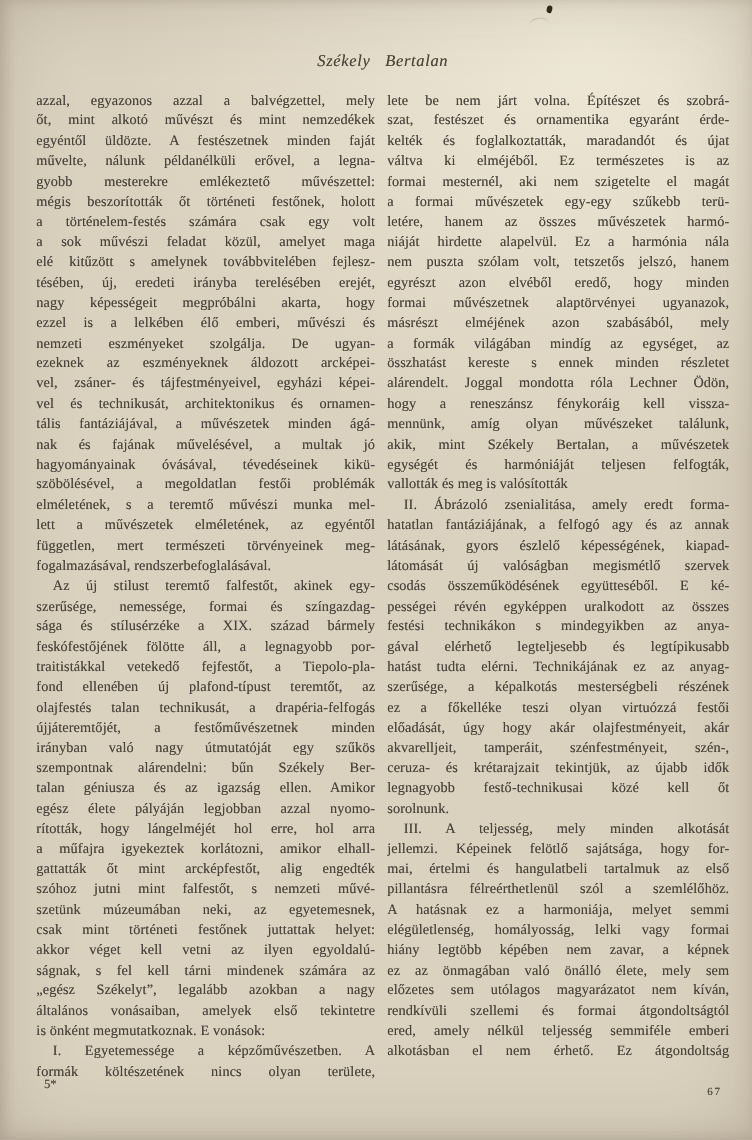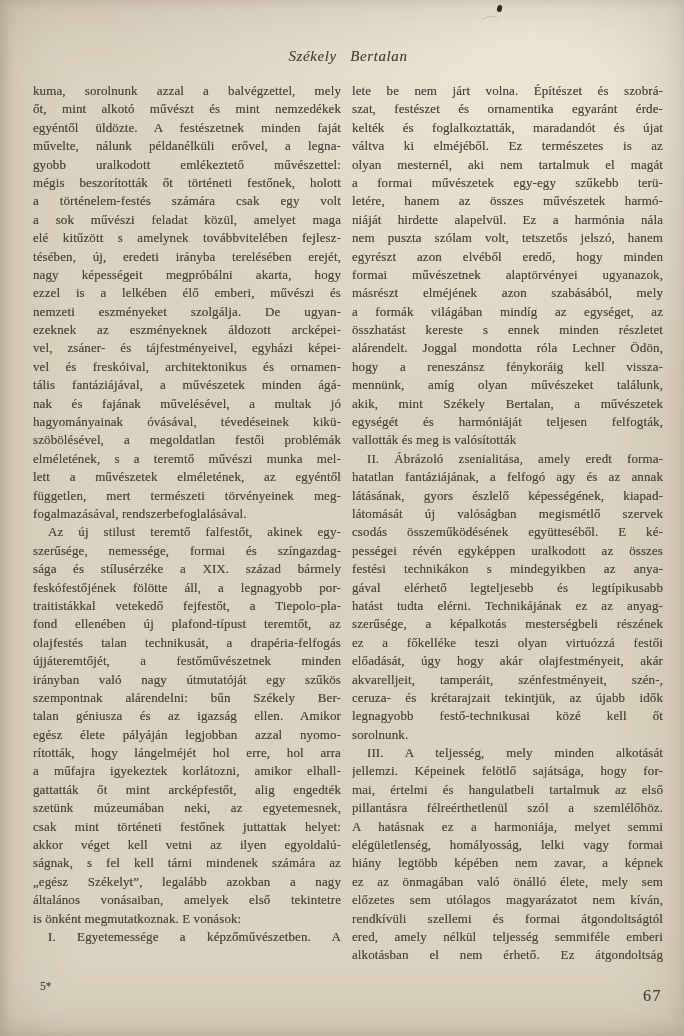--- a/index.html
+++ b/index.html
@@ -46,21 +46,21 @@
   .line.indent { padding-left: 15px; }
   .sig-mark {
     position: absolute;
     left: 40px; top: 980px;
     font-size: 11.5px;
     text-shadow: 0 0 0.5px rgba(72,66,58,0.5);
   }
   .page-num {
     position: absolute;
     left: 643px; top: 987px;
-    font-size: 16px;
+    font-size: 10px;
     letter-spacing: 1.5px;
     text-shadow: 0 0 0.5px rgba(72,66,58,0.5);
   }
   .speck {
     position: absolute;
     left: 497px; top: 5px;
     width: 5px; height: 7px;
     background: #32281c;
     border-radius: 55% 40% 45% 55%;
     transform: rotate(12deg);
@@ -81,36 +81,36 @@
 <div class="scan">
 
   <div class="speck"></div>
   <div class="pencil-mark"></div>
 
   <div class="running-head">
     <span>Székely Bertalan</span>
   </div>
 
   <div class="col col-left">
-      <div class="line">kuma, sorolnunk azzal a balvégzettel, mely</div>
+      <div class="line">azzal, egyazonos azzal a balvégzettel, mely</div>
       <div class="line">őt, mint alkotó művészt és mint nemzedékek</div>
       <div class="line">egyéntől üldözte. A festészetnek minden faját</div>
       <div class="line">művelte, nálunk példanélküli erővel, a legna-</div>
-      <div class="line">gyobb uralkodott emlékeztető művészettel:</div>
+      <div class="line">gyobb mesterekre emlékeztető művészettel:</div>
       <div class="line">mégis beszorították őt történeti festőnek, holott</div>
       <div class="line">a történelem-festés számára csak egy volt</div>
       <div class="line">a sok művészi feladat közül, amelyet maga</div>
       <div class="line">elé kitűzött s amelynek továbbvitelében fejlesz-</div>
       <div class="line">tésében, új, eredeti irányba terelésében erejét,</div>
       <div class="line">nagy képességeit megpróbálni akarta, hogy</div>
       <div class="line">ezzel is a lelkében élő emberi, művészi és</div>
       <div class="line">nemzeti eszményeket szolgálja. De ugyan-</div>
       <div class="line">ezeknek az eszményeknek áldozott arcképei-</div>
       <div class="line">vel, zsáner- és tájfestményeivel, egyházi képei-</div>
-      <div class="line">vel és freskóival, architektonikus és ornamen-</div>
+      <div class="line">vel és technikusát, architektonikus és ornamen-</div>
       <div class="line">tális fantáziájával, a művészetek minden ágá-</div>
       <div class="line">nak és fajának művelésével, a multak jó</div>
       <div class="line">hagyományainak óvásával, tévedéseinek kikü-</div>
       <div class="line">szöbölésével, a megoldatlan festői problémák</div>
       <div class="line">elméletének, s a teremtő művészi munka mel-</div>
       <div class="line">lett a művészetek elméletének, az egyéntől</div>
       <div class="line">független, mert természeti törvényeinek meg-</div>
       <div class="line end">fogalmazásával, rendszerbefoglalásával.</div>
       <div class="line indent">Az új stilust teremtő falfestőt, akinek egy-</div>
       <div class="line">szerűsége, nemessége, formai és színgazdag-</div>
@@ -120,36 +120,38 @@
       <div class="line">fond ellenében új plafond-típust teremtőt, az</div>
       <div class="line">olajfestés talan technikusát, a drapéria-felfogás</div>
       <div class="line">újjáteremtőjét, a festőművészetnek minden</div>
       <div class="line">irányban való nagy útmutatóját egy szűkös</div>
       <div class="line">szempontnak alárendelni: bűn Székely Ber-</div>
       <div class="line">talan géniusza és az igazság ellen. Amikor</div>
       <div class="line">egész élete pályáján legjobban azzal nyomo-</div>
       <div class="line">rították, hogy lángelméjét hol erre, hol arra</div>
       <div class="line">a műfajra igyekeztek korlátozni, amikor elhall-</div>
       <div class="line">gattatták őt mint arcképfestőt, alig engedték</div>
+      <div class="line">szóhoz jutni mint falfestőt, s nemzeti művé-</div>
       <div class="line">szetünk múzeumában neki, az egyetemesnek,</div>
       <div class="line">csak mint történeti festőnek juttattak helyet:</div>
       <div class="line">akkor véget kell vetni az ilyen egyoldalú-</div>
       <div class="line">ságnak, s fel kell tárni mindenek számára az</div>
       <div class="line">„egész Székelyt”, legalább azokban a nagy</div>
       <div class="line">általános vonásaiban, amelyek első tekintetre</div>
       <div class="line end">is önként megmutatkoznak. E vonások:</div>
       <div class="line indent">I. Egyetemessége a képzőművészetben. A</div>
+      <div class="line">formák költészetének nincs olyan területe,</div>
     </div>
 
   <div class="col col-right">
       <div class="line">lete be nem járt volna. Építészet és szobrá-</div>
       <div class="line">szat, festészet és ornamentika egyaránt érde-</div>
       <div class="line">kelték és foglalkoztatták, maradandót és újat</div>
       <div class="line">váltva ki elméjéből. Ez természetes is az</div>
-      <div class="line">olyan mesternél, aki nem tartalmuk el magát</div>
+      <div class="line">formai mesternél, aki nem szigetelte el magát</div>
       <div class="line">a formai művészetek egy-egy szűkebb terü-</div>
       <div class="line">letére, hanem az összes művészetek harmó-</div>
       <div class="line">niáját hirdette alapelvül. Ez a harmónia nála</div>
       <div class="line">nem puszta szólam volt, tetszetős jelszó, hanem</div>
       <div class="line">egyrészt azon elvéből eredő, hogy minden</div>
       <div class="line">formai művészetnek alaptörvényei ugyanazok,</div>
       <div class="line">másrészt elméjének azon szabásából, mely</div>
       <div class="line">a formák világában mindíg az egységet, az</div>
       <div class="line">összhatást kereste s ennek minden részletet</div>
       <div class="line">alárendelt. Joggal mondotta róla Lechner Ödön,</div>

